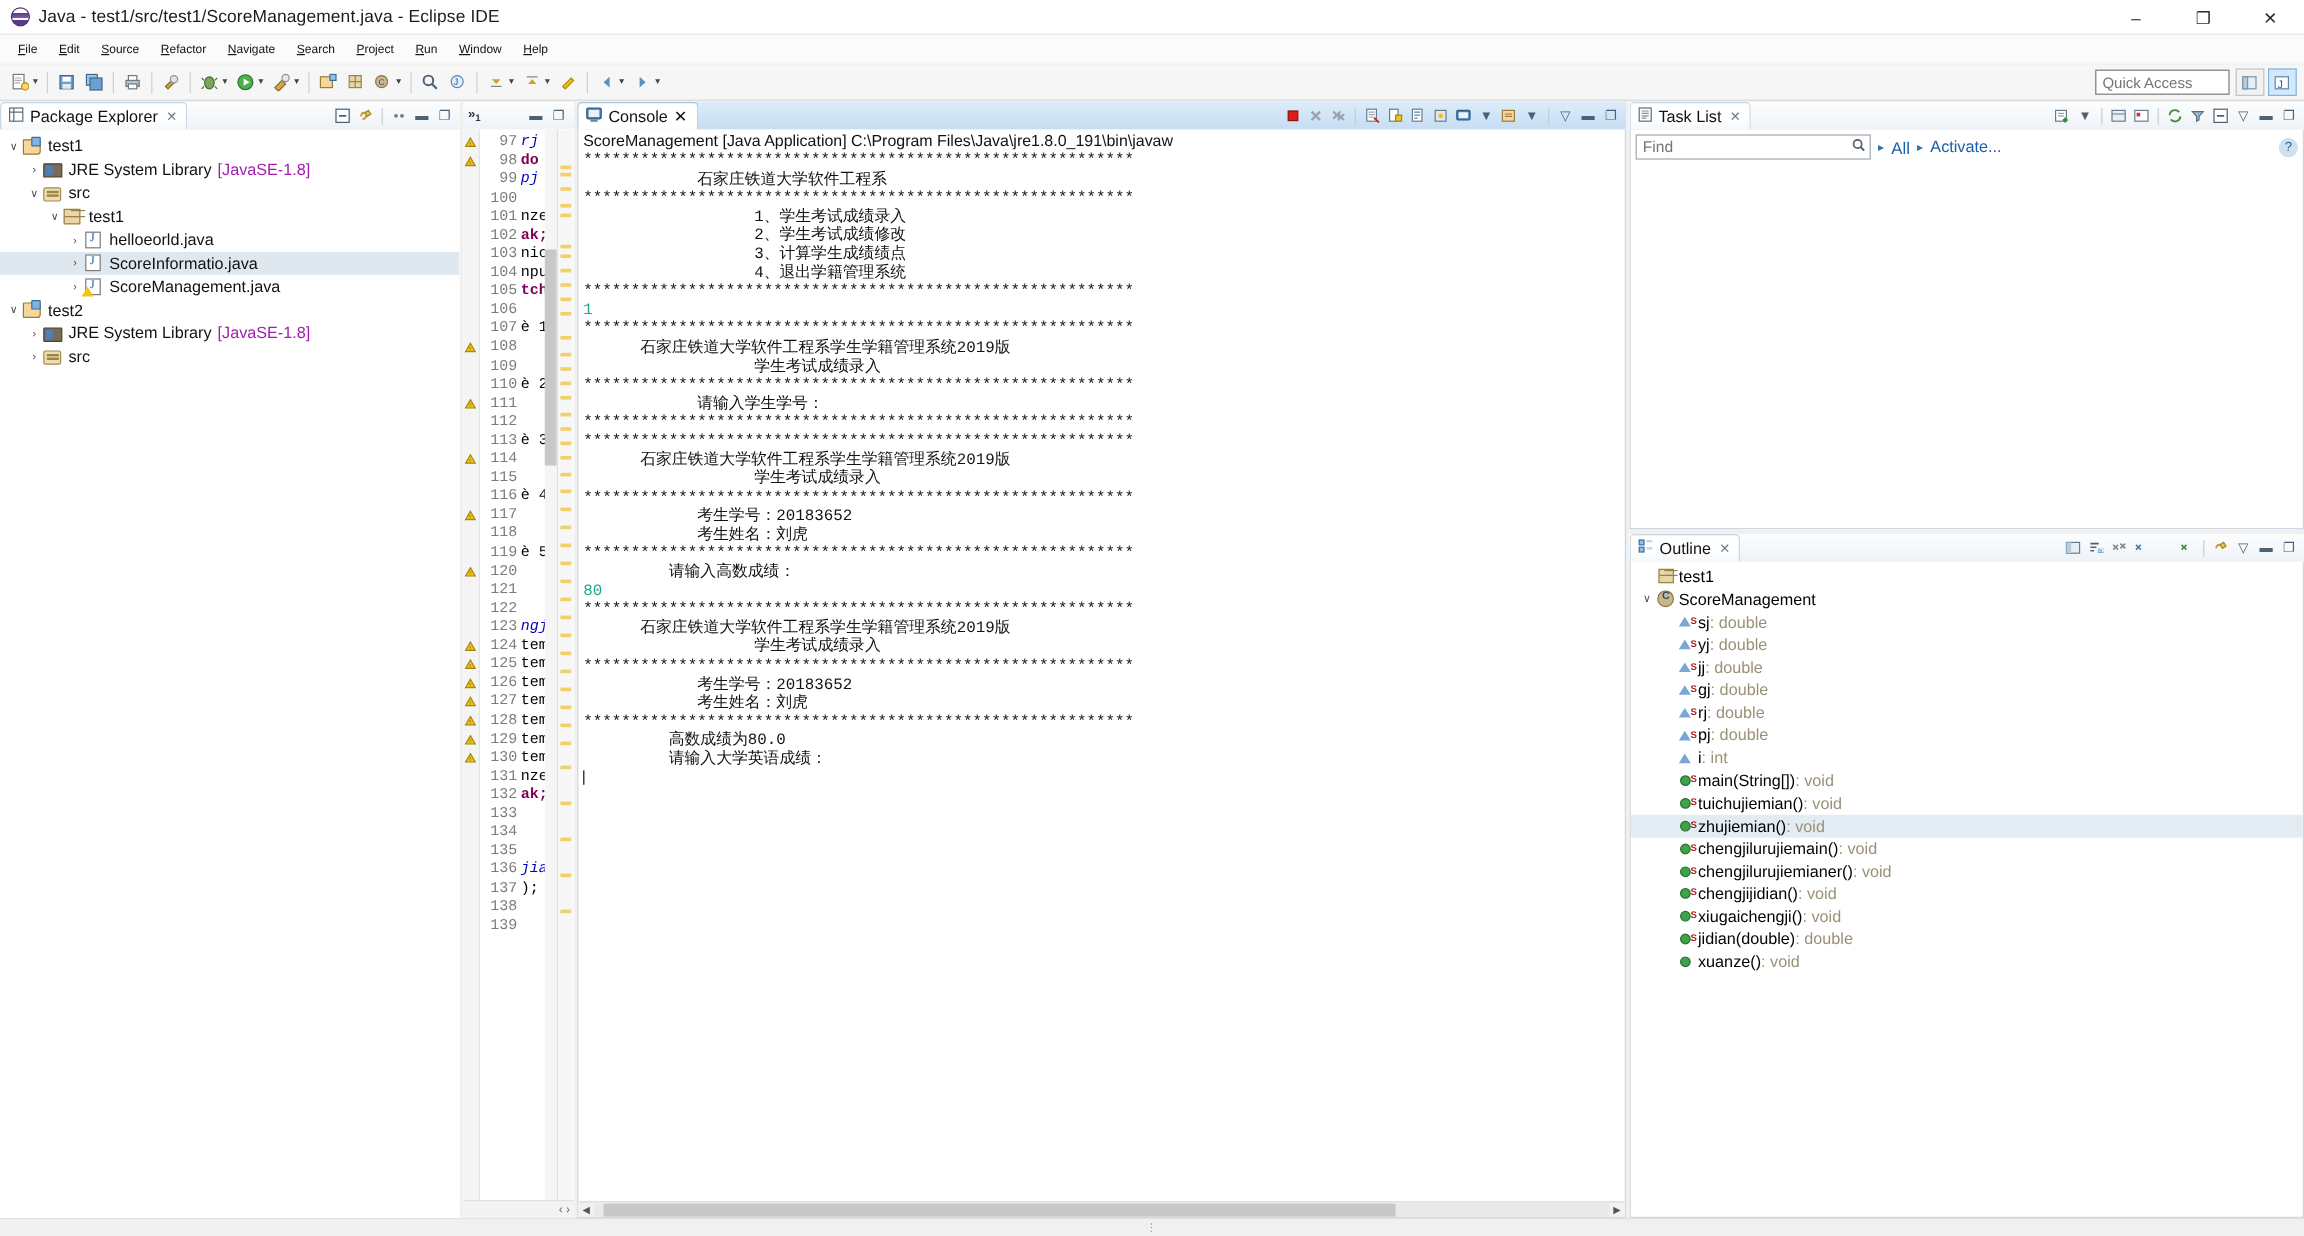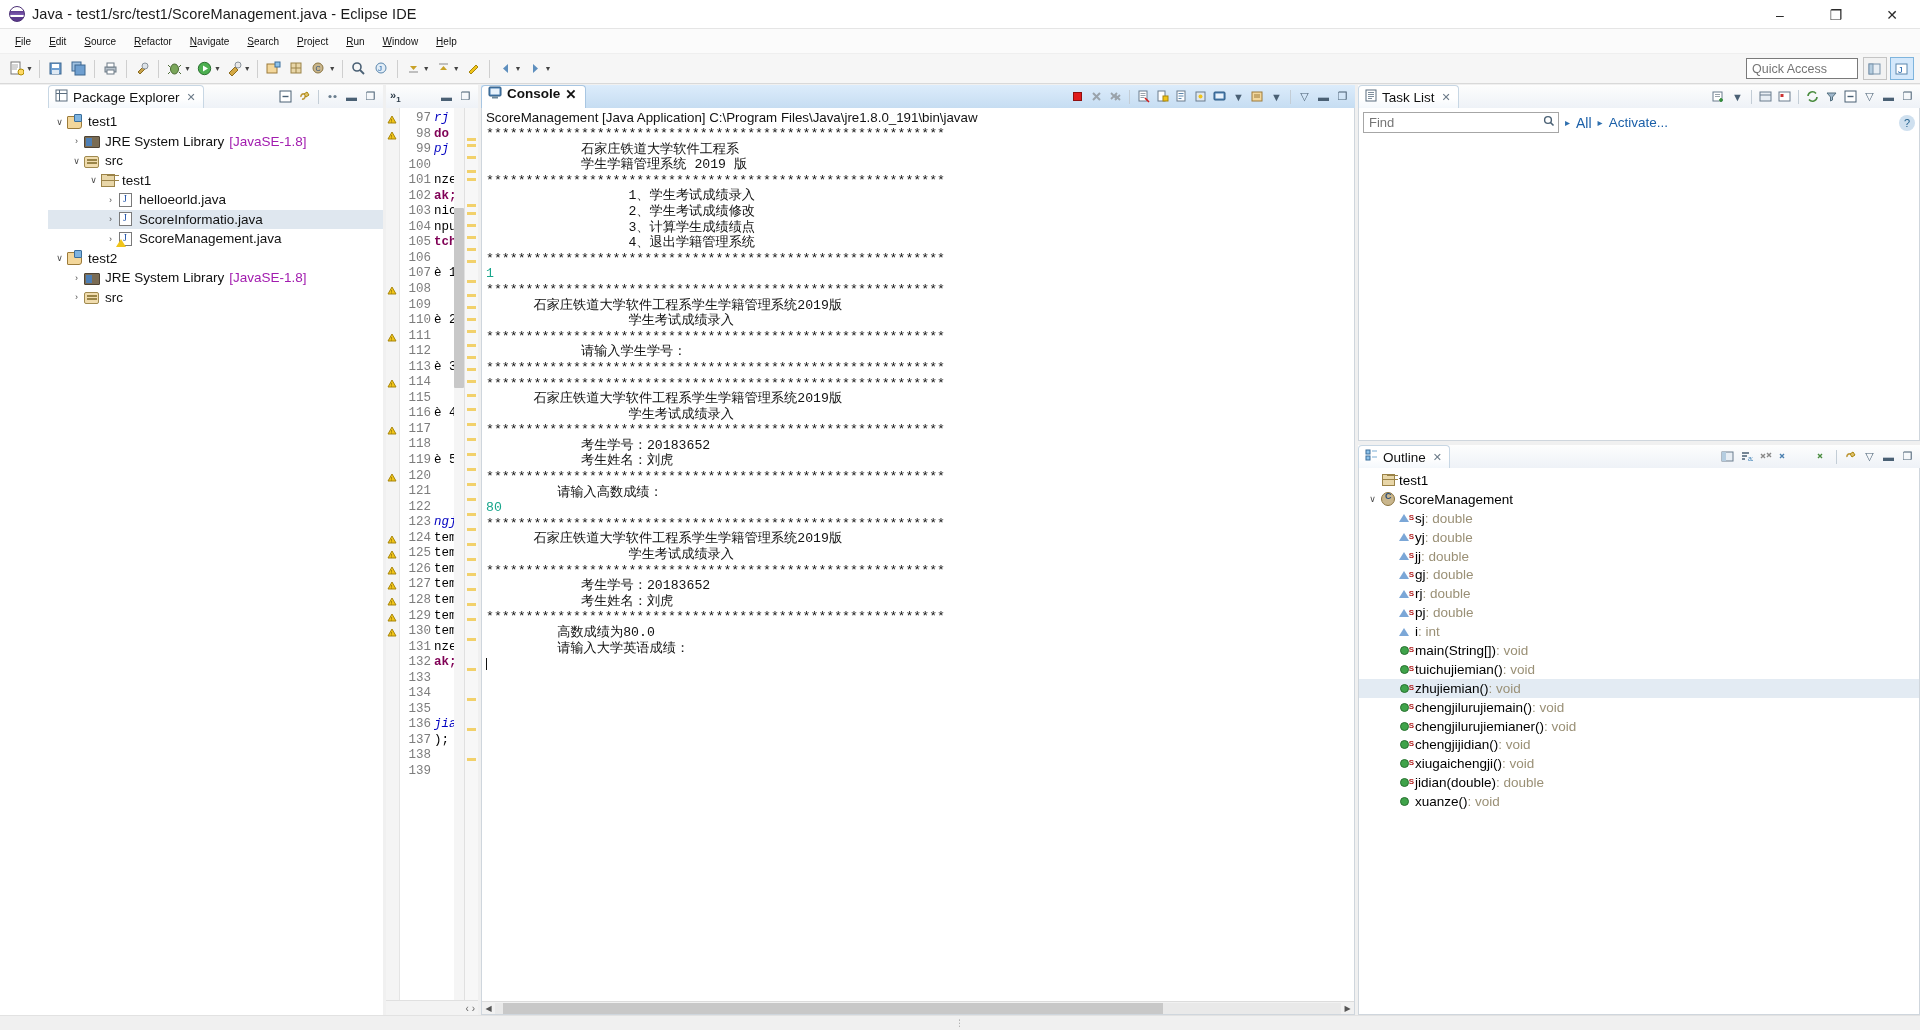--- a/index.html
+++ b/index.html
@@ -94,21 +94,21 @@
   }
   .view-tab .close-x { font-size: 11px; color: #6b7a88; margin-left: 2px; }
   .view-toolrow { margin-left: auto; display: flex; align-items: center; padding-right: 4px; gap: 2px; }
   .vt-ico {
     width: 17px; height: 17px; display: flex; align-items: center; justify-content: center;
     font-size: 11px; color: #4a6074;
   }
   .vt-sep { width: 1px; height: 14px; background: #c3cdd6; margin: 0 3px; }
 
   
-  .pkg-explorer { width: 386px; border-right: 3px solid #f0f0f0; padding-left: 48px; }
+  .pkg-explorer { width: 386px; border-right: 3px solid #f0f0f0; }
   .pkg-body { flex: 1; background: #fff; padding-top: 4px; overflow: hidden; font-size: 13.5px; }
   .tree-row { display: flex; align-items: center; height: 19.5px; padding-left: 4px; white-space: nowrap; }
   .tree-row.selected { background: #dfe7ef; }
   .twisty { width: 15px; text-align: center; color: #4a4a4a; font-size: 9px; flex: 0 0 15px; }
   .t-ico { width: 17px; height: 16px; margin-right: 4px; flex: 0 0 17px; position: relative; }
   .tlabel { color: #111; }
   .tsuffix { color: #a21caf; margin-left: 5px; }
 
   
   .ic-proj { background:#f3d79b; border:1px solid #9c7b3a; border-radius:1px 3px 3px 1px; width:15px;height:13px; margin-top:2px; position:relative;}
@@ -144,25 +144,25 @@
   .editor-foot { height: 15px; background: #f3f3f3; border-top: 1px solid #e0e0e0; display:flex; align-items:center; justify-content:flex-end; padding-right:3px; font-size:10px; color:#666; }
 
   
   .console-view { flex: 1; min-width: 0; display: flex; flex-direction: column; border-right: 3px solid #f0f0f0; }
   .console-tabrow {
     height: 23px; display: flex; align-items: center;
     background: linear-gradient(#dcecfb, #c6ddf2);
     position: relative;
   }
   .console-tab {
-    height: 23px; display: flex; gap: 5px; padding: 0 8px 0 6px;
+    height: 23px; display: flex; align-items: center; gap: 5px; padding: 0 8px 0 6px;
     background: #ffffff;
     border-top: 1px solid #a8c6e2; border-left: 1px solid #a8c6e2; border-right: 1px solid #a8c6e2;
     border-top-left-radius: 4px; border-top-right-radius: 4px;
-    font-size: 13.5px; color: #111; font-weight: bold;
+    font-size: 13.5px; color: #111;
   }
   .console-body { flex: 1; background: #fff; border: 1px solid #cfd6dd; border-top: none; display: flex; flex-direction: column; overflow: hidden; position: relative; }
   .launch-line { font-size: 13.3px; color: #111; padding: 2px 4px 1px 4px; white-space: nowrap; overflow: hidden; }
   .console-out {
     flex: 1; overflow: hidden; position: relative;
     font-family: "Liberation Mono", monospace;
     font-size: 13.2px; color: #111;
     padding-left: 4px;
   }
   .console-out div { height: 15.6px; line-height: 15.6px; white-space: pre; }
@@ -788,21 +788,20 @@
         <div class="vt-ico">▽</div>
         <div class="vt-ico">▬</div>
         <div class="vt-ico">❐</div>
       </div>
     </div>
     <div class="console-body">
       <div class="launch-line">ScoreManagement [Java Application] C:\Program Files\Java\jre1.8.0_191\bin\javaw</div>
       <div class="console-out" id="consoleout">
           <div>**********************************************************</div>
           <div>            石家庄铁道大学软件工程系</div>
-          <div>            学生学籍管理系统 2019 版</div>
           <div>**********************************************************</div>
           <div>                  1、学生考试成绩录入</div>
           <div>                  2、学生考试成绩修改</div>
           <div>                  3、计算学生成绩绩点</div>
           <div>                  4、退出学籍管理系统</div>
           <div>**********************************************************</div>
           <div class="c-in">1</div>
           <div>**********************************************************</div>
           <div>      石家庄铁道大学软件工程系学生学籍管理系统2019版</div>
           <div>                  学生考试成绩录入</div>

